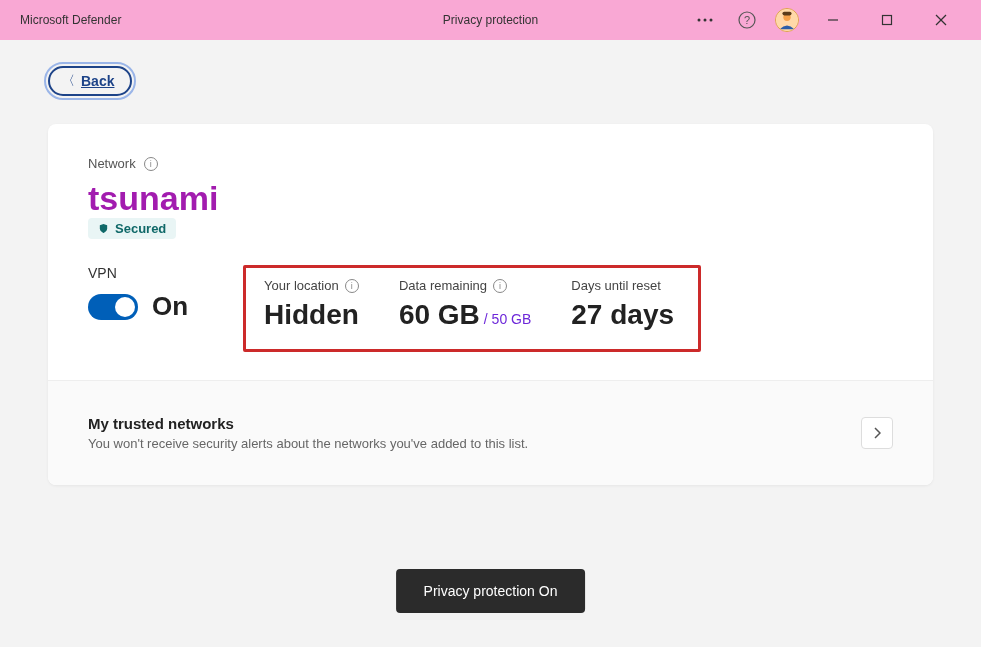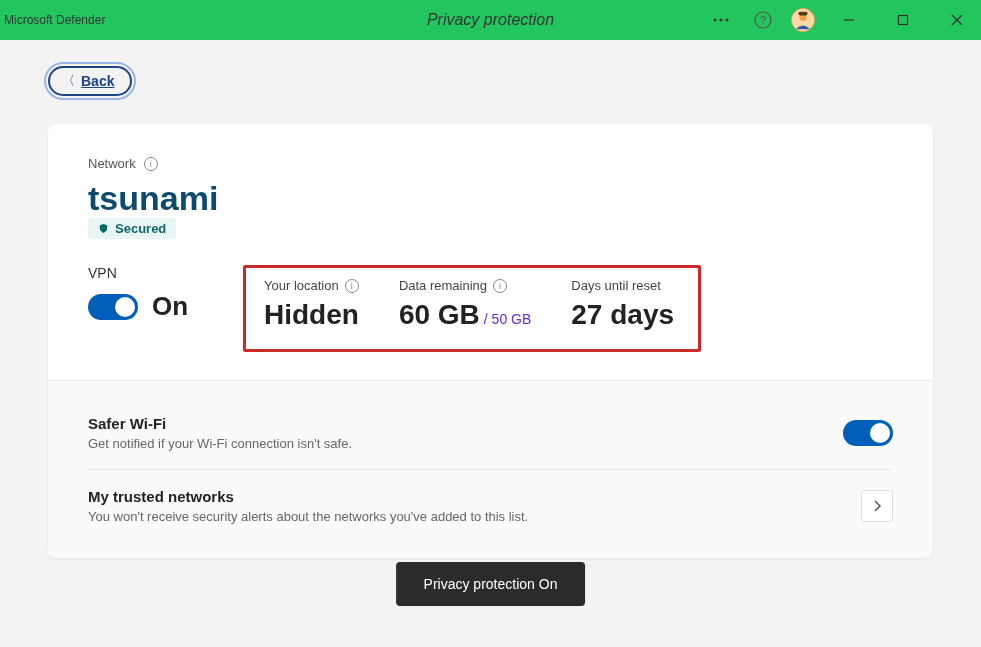--- a/index.html
+++ b/index.html
@@ -7,34 +7,33 @@
   width: 981px;
   height: 647px;
   background: #f3f3f3;
   overflow: hidden;
   position: relative;
 }
 .titlebar {
   height: 40px;
   display: flex;
   align-items: center;
-  padding: 0 4px;
-  background: #22c55e;
+  padding: 0 20px;
+  background: #f9a8d4;
 }
 .titlebar .app-title {
   font-size: 12px;
   color: #333;
 }
 .titlebar .center {
   position: absolute;
   left: 50%;
   transform: translateX(-50%);
-  font-size: 16px;
+  font-size: 12px;
   color: #333;
-  font-style: italic;
 }
 .titlebar .right {
   margin-left: auto;
   display: flex;
   align-items: center;
   gap: 14px;
 }
 .titlebar .icon-btn {
   width: 28px;
   height: 28px;
@@ -111,21 +110,21 @@
   align-items: center;
   justify-content: center;
   font-size: 9px;
   color: #888;
   cursor: pointer;
 }
 
 .network-name {
   font-size: 34px;
   font-weight: 700;
-  color: #0c4a6e;
+  color: #a21caf;
   margin-top: 8px;
 }
 .badge {
   display: inline-flex;
   align-items: center;
   gap: 6px;
   background: #e9f5f5;
   color: #0f6868;
   font-size: 13px;
   font-weight: 600;
@@ -205,21 +204,21 @@
   border-radius: 4px;
   display: flex;
   align-items: center;
   justify-content: center;
   cursor: pointer;
   background: #fff;
 }
 
 .toast {
   position: absolute;
-  bottom: 41px;
+  bottom: 34px;
   left: 50%;
   transform: translateX(-50%);
   background: #2b2b2b;
   color: #fff;
   font-size: 14px;
   padding: 14px 28px;
   border-radius: 4px;
 }
 </style>
 </head>
@@ -322,27 +321,20 @@
           </div>
           <div class="big">27 days</div>
         </div>
       </div>
     </div>
   </div>
 
   <div class="section-lower">
     <div class="row">
       <div class="texts">
-        <div class="title">Safer Wi-Fi</div>
-        <div class="desc">Get notified if your Wi-Fi connection isn't safe.</div>
-      </div>
-      <div class="toggle-on"></div>
-    </div>
-    <div class="row">
-      <div class="texts">
         <div class="title">My trusted networks</div>
         <div class="desc">You won't receive security alerts about the networks you've added to this list.</div>
       </div>
       <div class="chevron-btn">
         <svg width="8" height="12" viewBox="0 0 8 12">
             <path d="M2 1 L7 6 L2 11" fill="none" stroke="#555" stroke-width="1.5"></path>
           </svg>
       </div>
     </div>
   </div>

